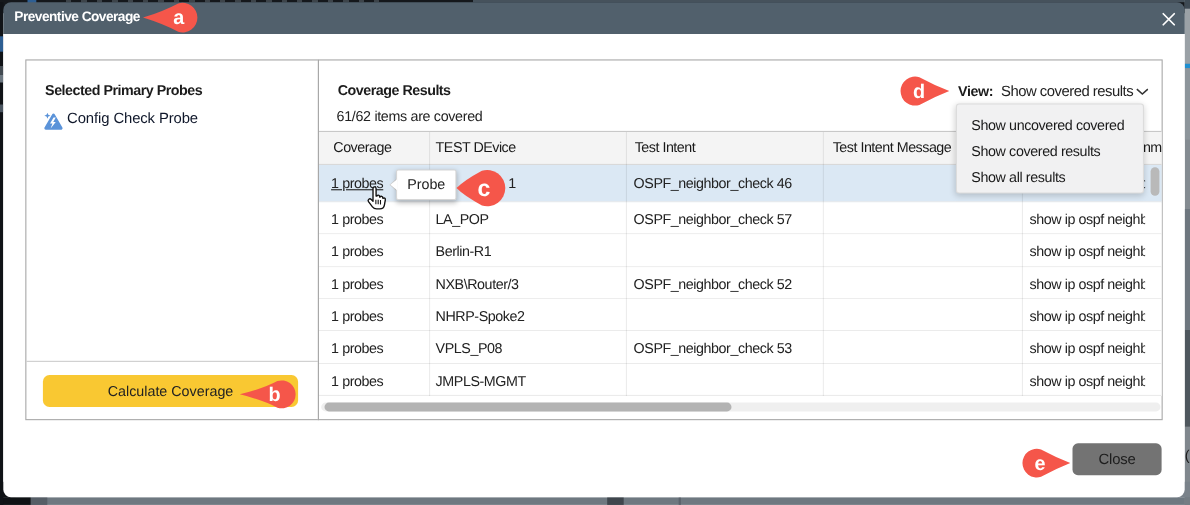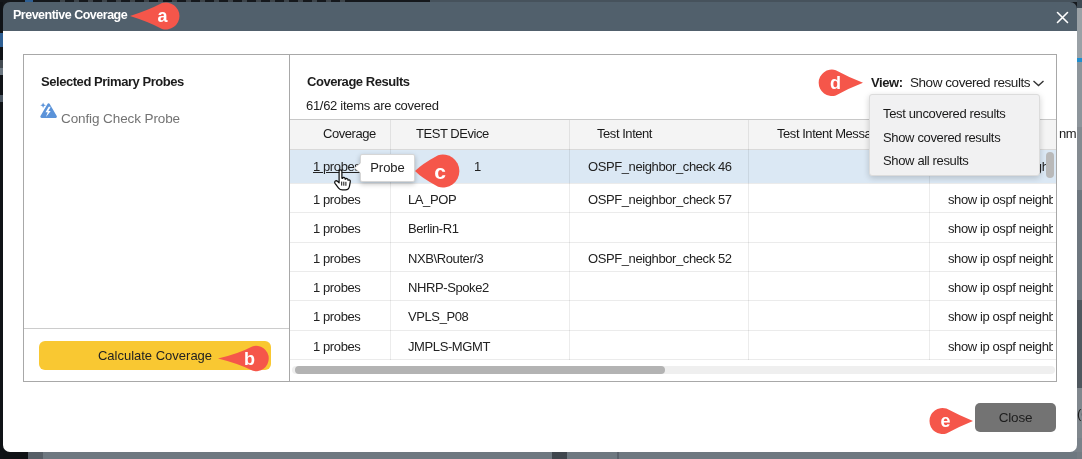--- a/index.html
+++ b/index.html
@@ -13,34 +13,34 @@
 #bottomstrip { left:0; top:452px; width:1082px; height:7px; background:#6e7880; }
 
 #modal { left:3px; top:31px; width:1074px; height:421px; background:#fff; border-radius:0 0 7px 7px; }
 #mhead { left:3px; top:2px; width:1074px; height:29px; background:#51606c; border-radius:7px 7px 0 0; }
 #mtitle { left:13px; top:8px; font-size:12.5px; font-weight:700; color:#fff; letter-spacing:-0.5px; }
 
 .panel { border:1px solid #a8a8a8; background:#fff; }
 #lpanel { left:23px; top:54px; width:267px; height:328px; }
 #rpanel { left:289px; top:54px; width:768px; height:328px; }
 #lp-title { left:41px; top:73.5px; font-size:13px; font-weight:700; color:#1c1c1c; letter-spacing:-0.45px;text-align:center; }
-#probe-text { left:61px; top:99.5px; font-size:13.5px; color:#737373; letter-spacing:-0.1px;margin-top:11px; }
+#probe-text { left:61px; top:99.5px; font-size:13.5px; color:#0f172a; letter-spacing:-0.1px; }
 #lp-divider { left:24px; top:328px; width:265px; height:1px; background:#ccc; }
 #calcbtn { left:39px; top:341px; width:232px; height:29px; background:#f9c832; border-radius:6px;
   font-size:13px; font-weight:400; color:#222; text-align:center; line-height:29px; letter-spacing:0px; }
 #rp-title { left:307px; top:73.5px; font-size:13px; font-weight:700; color:#1c1c1c; letter-spacing:-0.45px; }
 #rp-sub { left:306px; top:97.5px; font-size:13px; color:#222; letter-spacing:-0.3px; }
 #viewlbl { left:871px; top:75px; font-size:13px; font-weight:700; color:#1c1c1c; letter-spacing:-0.4px; }
 #viewval { left:910px; top:75px; font-size:13.5px; color:#222; letter-spacing:-0.45px; }
 
 #thead { left:290px; top:119px; width:766px; height:31px; background:#f4f4f4; border-top:1px solid #c8c8c8; border-bottom:1px solid #d9d9d9; }
 .colsep { width:1px; background:rgba(0,0,0,0.075); top:120px; height:240px; }
-.th { top:126px; font-size:13px; color:#1a1a1a; letter-spacing:-0.45px;margin-left:20px; }
+.th { top:126px; font-size:13px; color:#1a1a1a; letter-spacing:-0.45px; }
 .row { left:290px; width:766px; height:30px; border-bottom:1px solid #ebebeb; background:#fff; }
-.cell { position:absolute; top:8px; font-size:13px; color:#222; white-space:nowrap; letter-spacing:-0.4px;margin-left:12px; }
+.cell { position:absolute; top:8px; font-size:13px; color:#222; white-space:nowrap; letter-spacing:-0.4px; }
 
 #vthumb { left:1046px; top:152px; width:8px; height:26px; border-radius:4px; background:#b9b9b9; }
 #hthumb { left:295px; top:366px; width:370px; height:8px; border-radius:4px; background:#b3b3b3; }
 
 #dropdown { left:869px; top:94px; width:171px; height:82px; background:#f1f1f2; border:1px solid #dcdcdc; border-radius:3px;
   box-shadow:0 2px 6px rgba(0,0,0,0.18); }
 .dditem { position:absolute; left:13px; font-size:13px; color:#1a1a1a; letter-spacing:-0.35px; }
 
 #tooltip { left:360px; top:154px; width:55px; height:28px; background:#fff; border:1px solid #d6d6d6;
   border-radius:2px; box-shadow:0 2px 5px rgba(0,0,0,0.25); font-size:13px; color:#222;
@@ -142,38 +142,39 @@
     <div class="cell" style="left:646px;width:105px;overflow:hidden">show ip ospf neighbors</div>
   </div>
   <div class="abs row" style="top:272px;height:29px">
     <div class="cell" style="left:11px">1 probes</div>
     <div class="cell" style="left:106px">NHRP-Spoke2</div>
     <div class="cell" style="left:646px;width:105px;overflow:hidden">show ip ospf neighbors</div>
   </div>
   <div class="abs row" style="top:301px;height:30px">
     <div class="cell" style="left:11px">1 probes</div>
     <div class="cell" style="left:106px">VPLS_P08</div>
+    <div class="cell" style="left:286px">OSPF_neighbor_check 53</div>
     <div class="cell" style="left:646px;width:105px;overflow:hidden">show ip ospf neighbors</div>
   </div>
   <div class="abs row" style="top:331px;height:29px">
     <div class="cell" style="left:11px">1 probes</div>
     <div class="cell" style="left:106px">JMPLS-MGMT</div>
     <div class="cell" style="left:646px;width:105px;overflow:hidden">show ip ospf neighbors</div>
   </div>
 
   <div class="abs colsep" style="left:390px"></div>
   <div class="abs colsep" style="left:569px"></div>
   <div class="abs colsep" style="left:748px"></div>
   <div class="abs colsep" style="left:929px"></div>
   <div class="abs" style="left:292px;top:366px;width:763px;height:8px;border-radius:4px;background:#efefef"></div>
   <div class="abs" id="vthumb"></div>
   <div class="abs" id="hthumb"></div>
 
   <div class="abs" id="dropdown" style="z-index:30">
-    <div class="dditem" style="top:11px">Test uncovered results</div>
+    <div class="dditem" style="top:11px">Show uncovered covered</div>
     <div class="dditem" style="top:34.5px">Show covered results</div>
     <div class="dditem" style="top:58px">Show all results</div>
   </div>
 
   <svg class="abs" style="left:331px;top:169px;z-index:25" width="22" height="23" viewBox="0 0 22 23">
     <path d="M8.1 2.3 Q8.1 0.9 9.5 0.9 Q10.9 0.9 10.9 2.3 L10.9 9.2 L11.6 9.3 Q11.8 8.2 13 8.4 Q14.2 8.6 14.1 9.7 L14.1 10.1 L14.6 10.2 Q14.9 9.3 16 9.5 Q17.1 9.8 16.9 10.8 L16.9 11.1 L17.4 11.2 Q17.9 10.6 18.7 11.1 Q19.5 11.7 19.3 12.6 L18.5 17.2 Q17.9 20.9 14.3 20.9 L11.3 20.9 Q9 20.9 7.6 19.1 L4 14.3 Q3.1 13 4.3 12.1 Q5.4 11.3 6.5 12.3 L8.1 13.9 Z" fill="#fff" stroke="#111" stroke-width="1.25" stroke-linejoin="round"></path>
     <path d="M10.7 12.6 L10.7 16.6 M12.8 12.7 L12.8 16.7 M14.9 12.8 L14.9 16.8" stroke="#111" stroke-width="1" fill="none"></path>
   </svg>
 
   <div class="abs" id="tt-arrow-b" style="z-index:29"></div>

